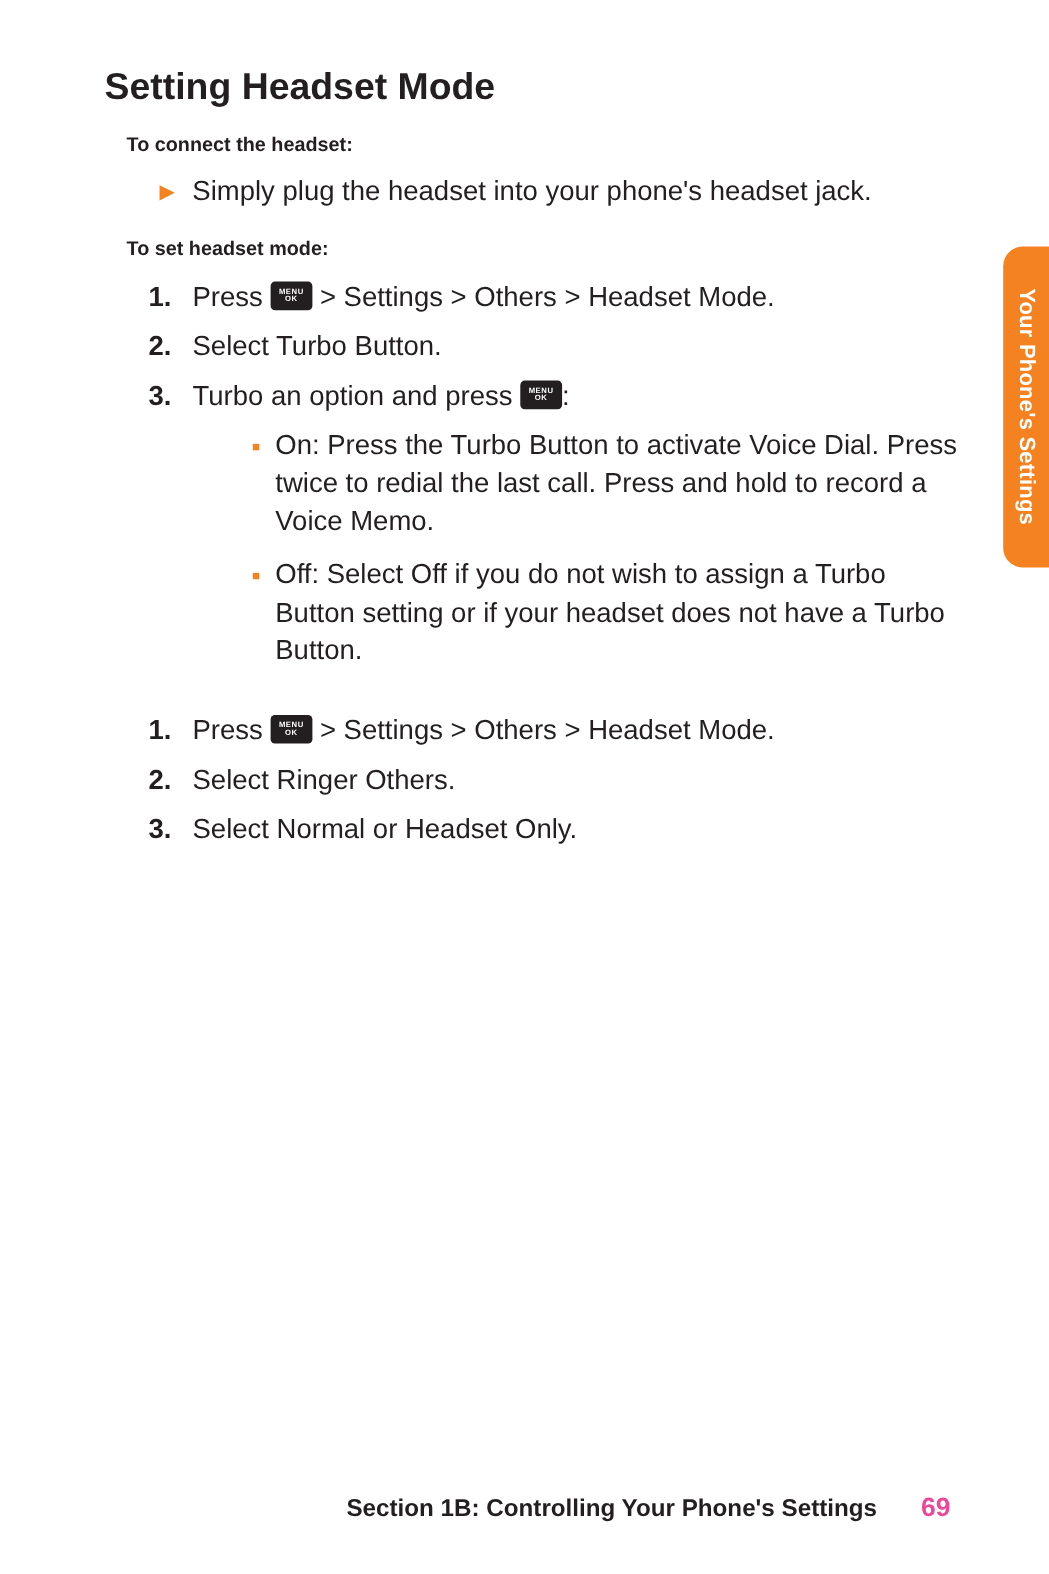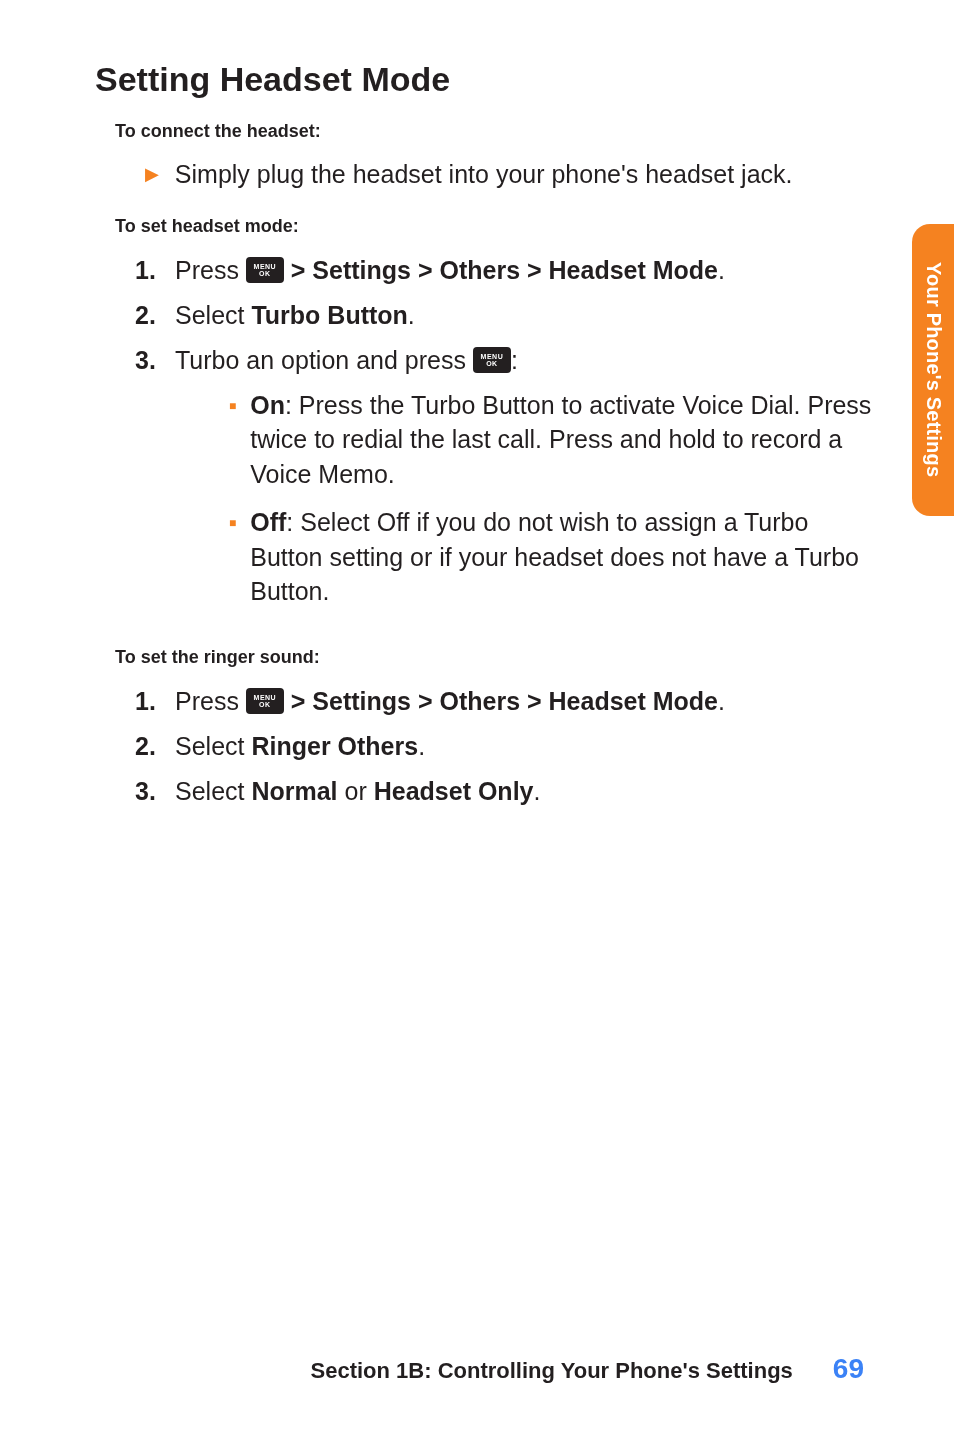--- a/index.html
+++ b/index.html
@@ -81,21 +81,21 @@
       line-height: 1.38;
       margin-bottom: 14px;
     }
     .sq {
       color: #f58220;
       font-size: 12px;
       padding-top: 10px;
       flex-shrink: 0;
     }
     .bold {
-      font-weight: bold;
+      font-weight: normal;
     }
     .menu-icon {
       display: inline-flex;
       flex-direction: column;
       align-items: center;
       justify-content: center;
       background: #231f20;
       color: #fff;
       border-radius: 4px;
       width: 38px;
@@ -141,22 +141,22 @@
       justify-content: flex-end;
       align-items: baseline;
       gap: 40px;
       font-weight: bold;
     }
     .footer-title {
       font-size: 22px;
       text-align: right;
     }
     .footer-page {
-      font-size: 28px;
-      color: #3b82f6;
+      font-size: 24px;
+      color: #ec4899;
     }
   </style>
 </head>
 <body>
 
 <div class="side-tab">
   <span class="side-tab-text">Your Phone's Settings</span>
 </div>
 
 <div class="content">
@@ -217,21 +217,20 @@
             <span>
               <span class="bold">Off</span><span>: Select Off if you do not wish to assign a Turbo Button setting or if your headset does not have a Turbo Button.</span>
             </span>
           </div>
         </div>
       </div>
     </div>
 
   </div>
 
-  <p class="subhead">To set the ringer sound:</p>
 
   <div class="num-list">
 
     <div class="num-item">
       <span class="num">1.</span>
       <span class="num-body">
         <span>Press </span>
         <span class="menu-icon">
           <span>MENU</span>
           <span>OK</span>

